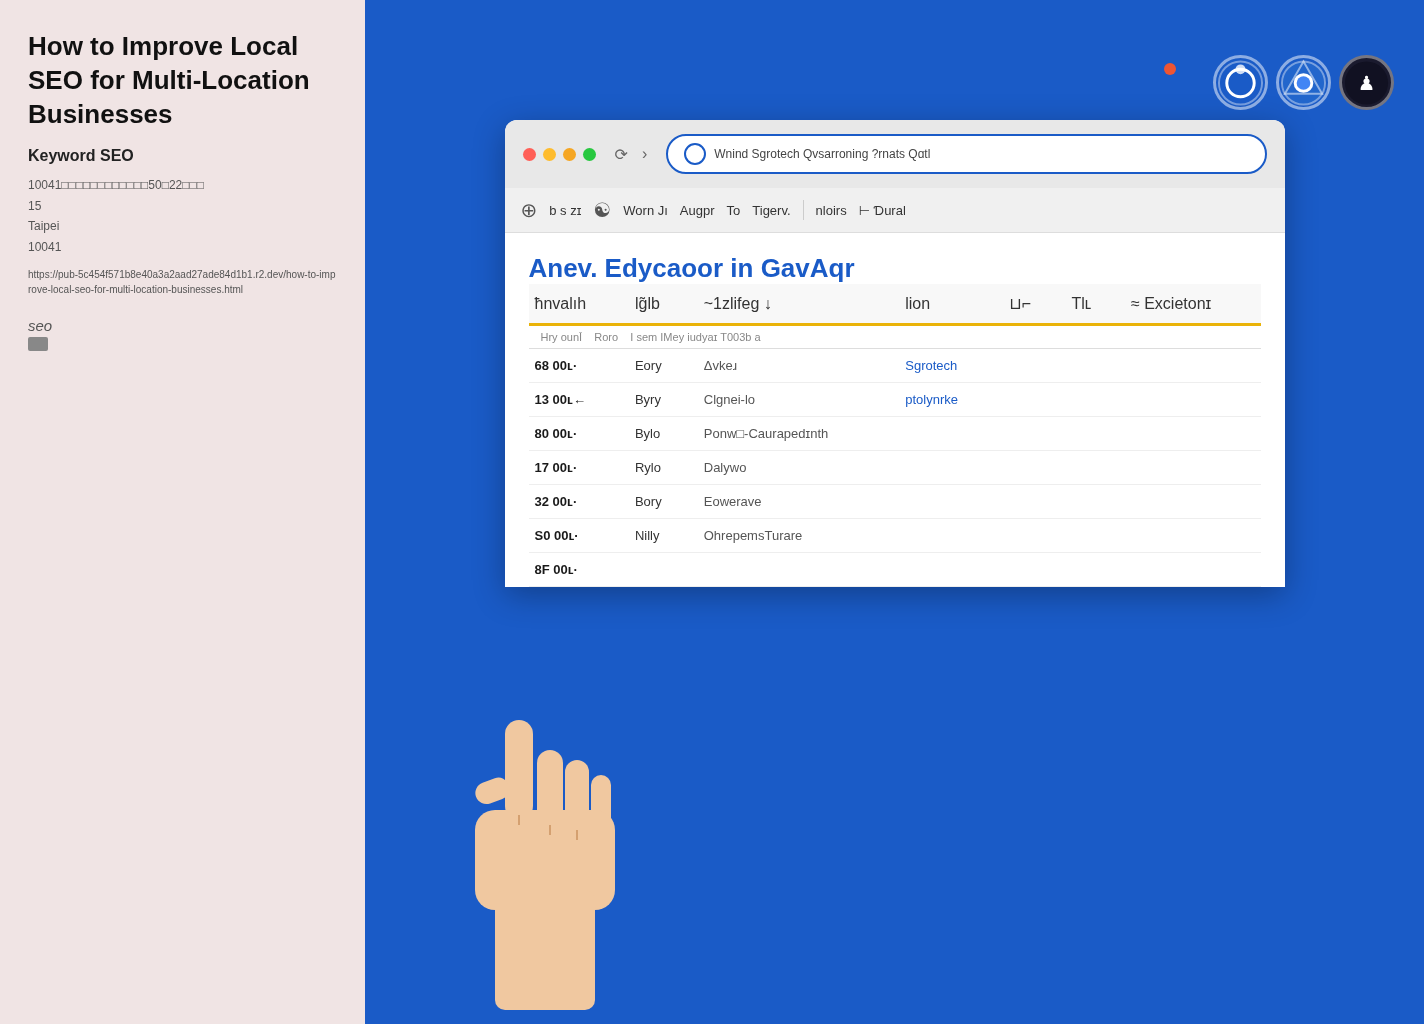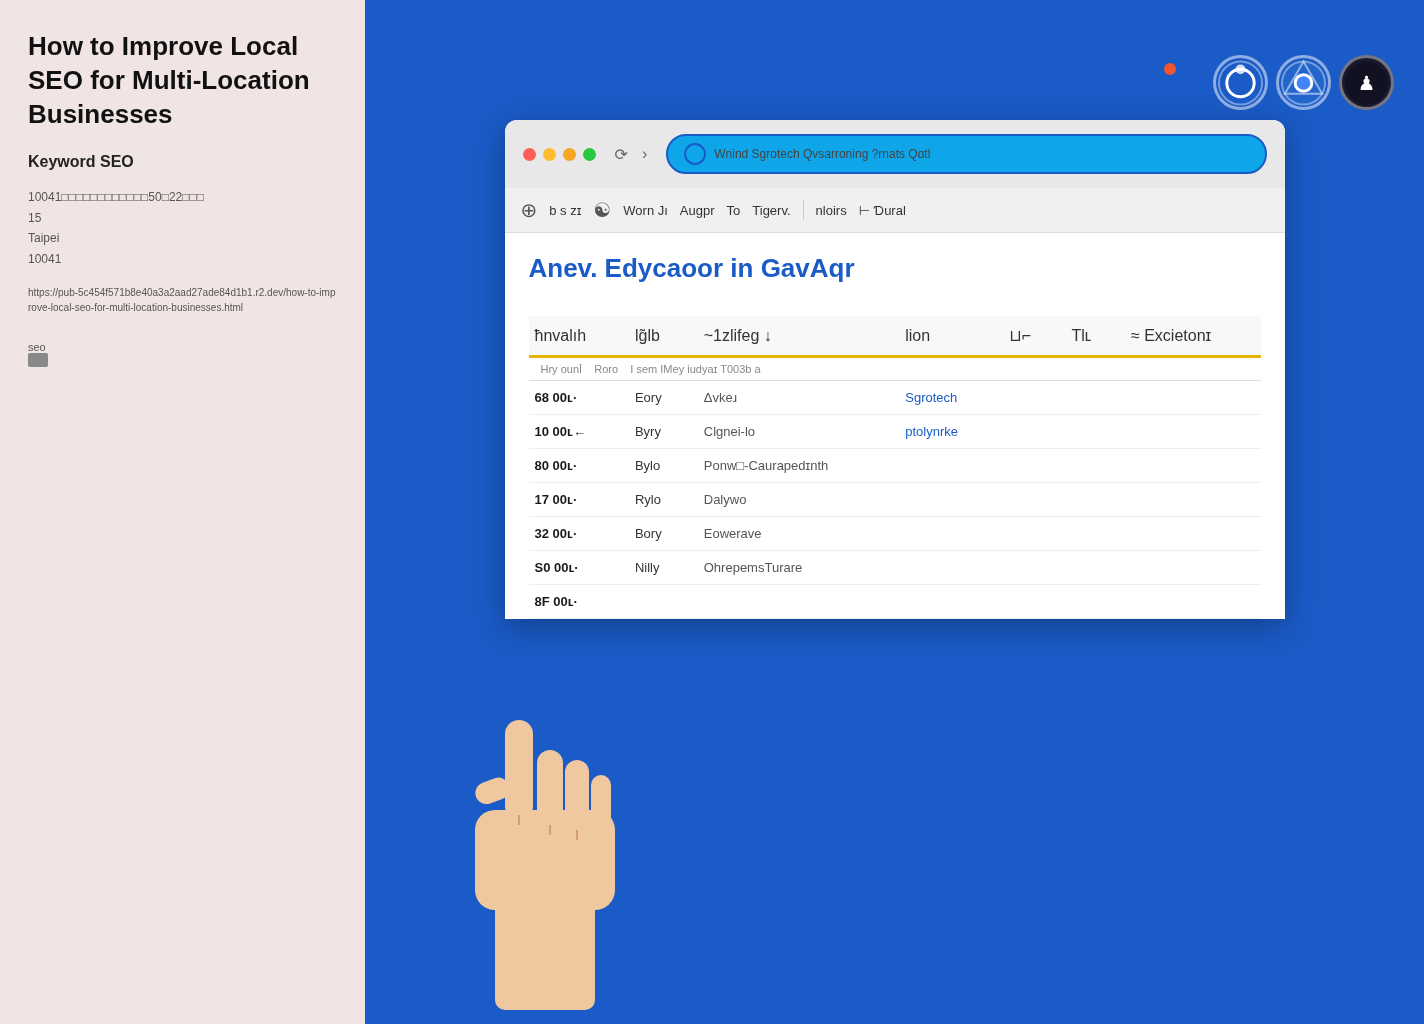--- a/index.html
+++ b/index.html
@@ -13,21 +13,21 @@
     }
 
     
     .left-panel {
       width: 365px;
       min-width: 365px;
       background: #f0e4e4;
       padding: 30px 28px;
       display: flex;
       flex-direction: column;
-      gap: 16px;
+      gap: 10px;
     }
 
     .article-title {
       font-size: 26px;
       font-weight: 700;
       color: #111;
       line-height: 1.3;
       margin-bottom: 6px;
     }
 
@@ -44,23 +44,24 @@
     }
 
     .article-url {
       font-size: 10px;
       color: #555;
       word-break: break-all;
       line-height: 1.5;
     }
 
     .article-tag {
-      font-size: 11px;
+      font-size: 15px;
       color: #555;
       margin-top: 10px;
+      font-style: italic;
     }
 
     .article-tag-icon {
       width: 20px;
       height: 14px;
       background: #888;
       display: inline-block;
       border-radius: 2px;
       vertical-align: middle;
     }
@@ -140,21 +141,21 @@
       background: none;
       border: none;
       font-size: 16px;
       color: #666;
       cursor: pointer;
       padding: 2px 5px;
     }
 
     .address-bar {
       flex: 1;
-      background: #0ea5e9;
+      background: #ffffff;
       border-radius: 20px;
       padding: 7px 16px;
       display: flex;
       align-items: center;
       gap: 8px;
       border: 2px solid #1a5bc7;
     }
 
     .address-circle {
       width: 22px;
@@ -201,21 +202,21 @@
     
     .browser-content {
       background: white;
       padding: 20px 24px 0;
     }
 
     .page-heading {
       font-size: 26px;
       font-weight: 700;
       color: #1a5bc7;
-      margin-bottom: 32px;
+      margin-bottom: 0;
     }
 
     
     .data-table {
       width: 100%;
       border-collapse: collapse;
     }
 
     .table-header-row th {
       padding: 10px 12px;
@@ -369,21 +370,21 @@
           <tr class="data-row">
             <td>68 00ʟ·</td>
             <td>Eory</td>
             <td>Δvkeɹ</td>
             <td>Sgrotech</td>
             <td></td>
             <td></td>
             <td></td>
           </tr>
           <tr class="data-row">
-            <td>10 00ʟ←</td>
+            <td>13 00ʟ←</td>
             <td>Byry</td>
             <td>Clgnei-lo</td>
             <td>ptolynrke</td>
             <td></td>
             <td></td>
             <td></td>
           </tr>
           <tr class="data-row">
             <td>80 00ʟ·</td>
             <td>Bylo</td>

